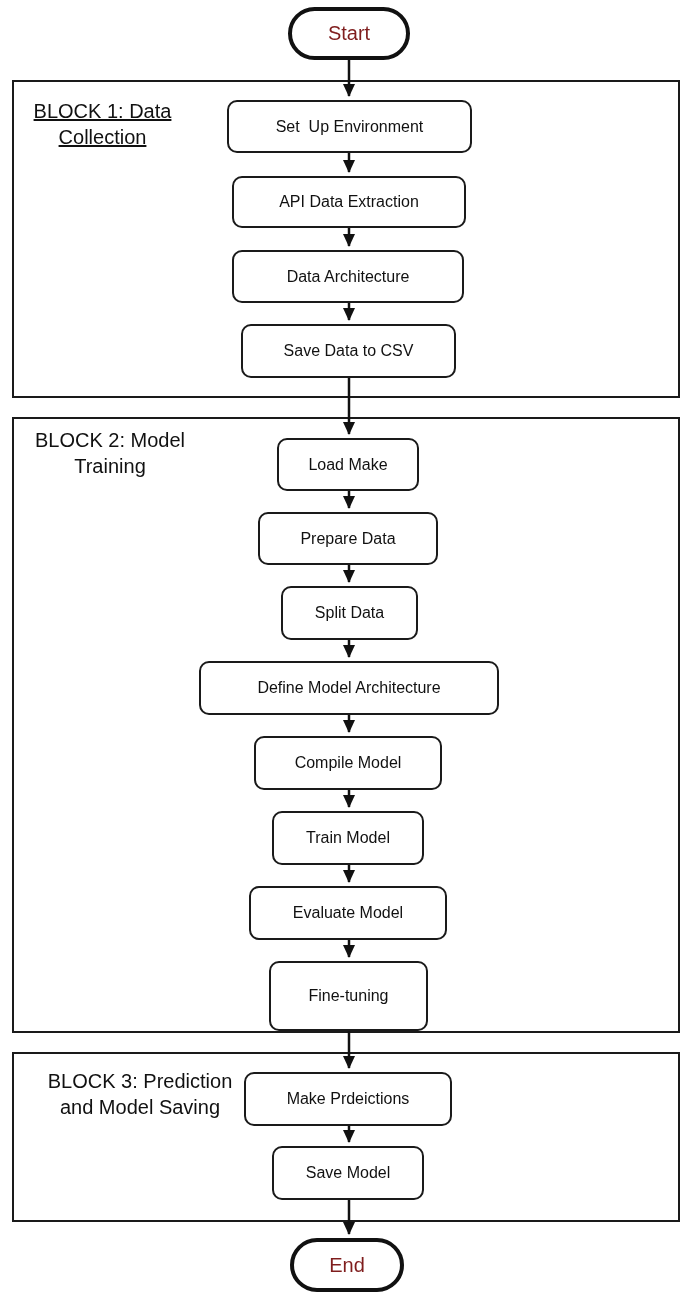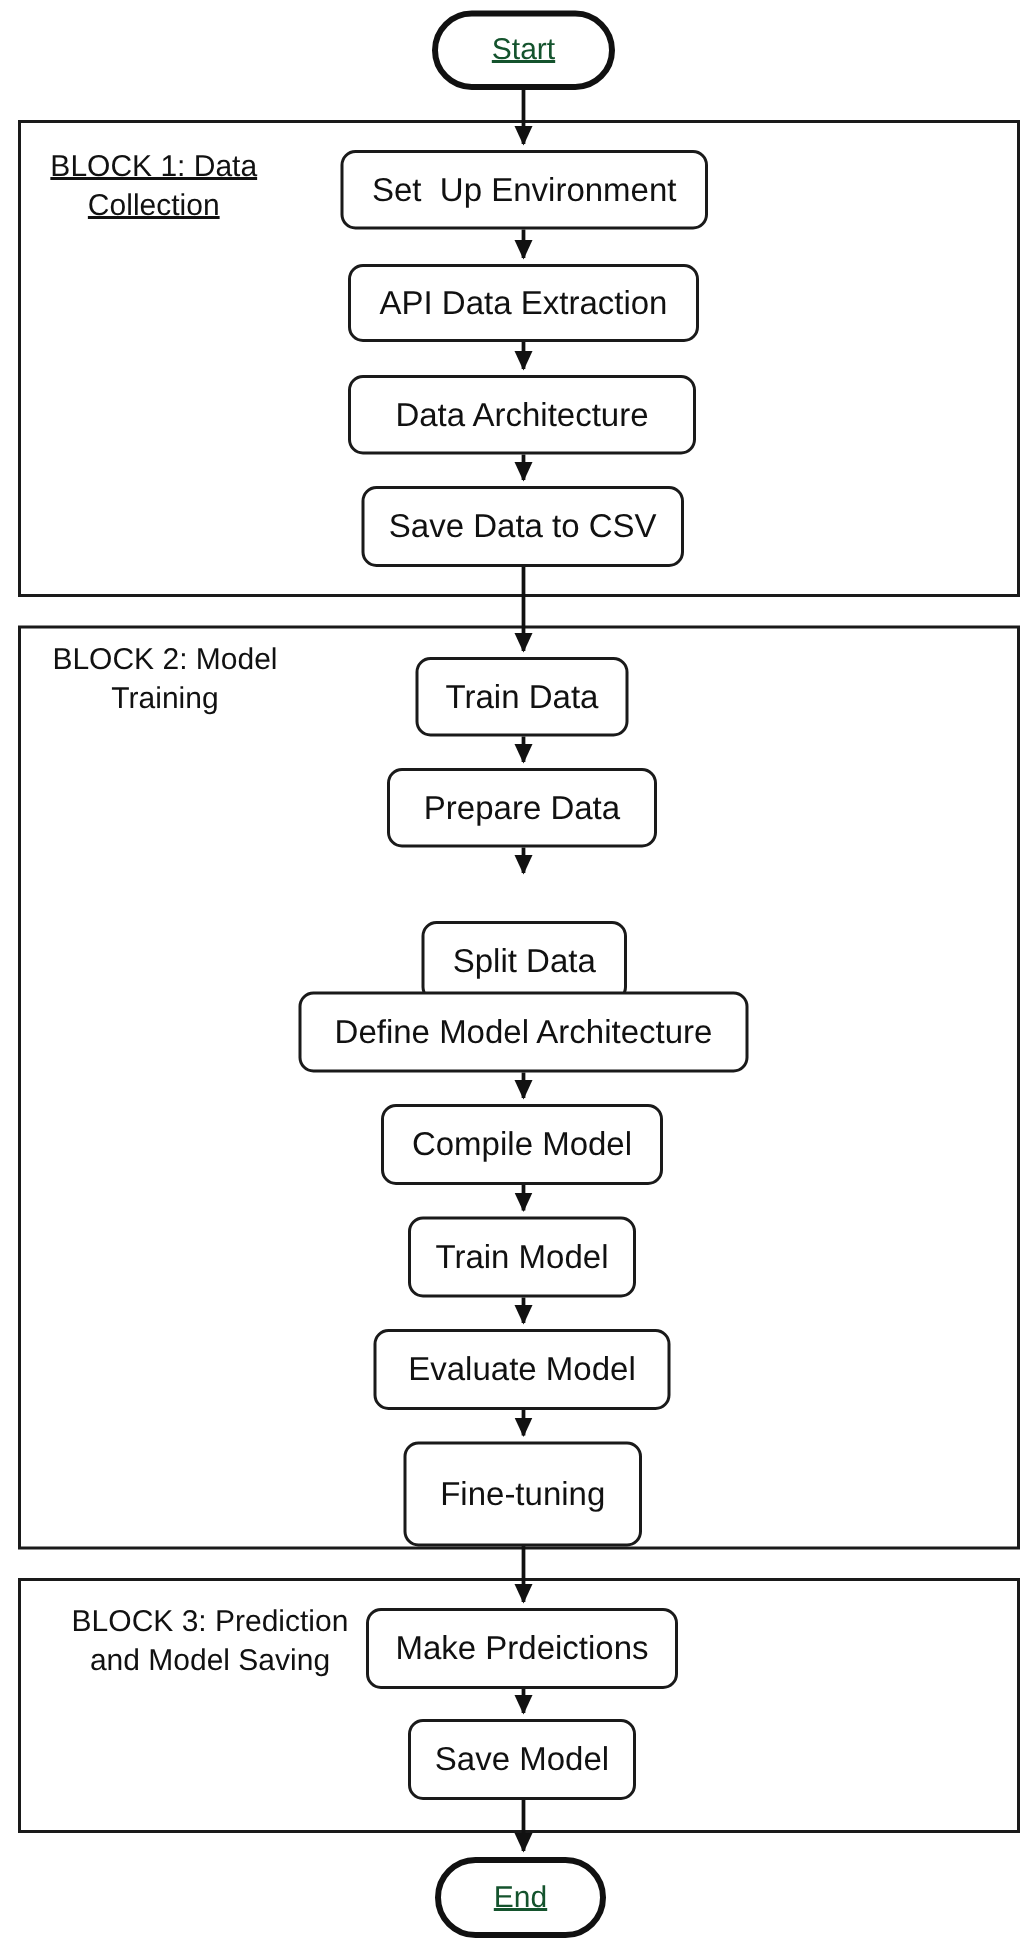--- a/index.html
+++ b/index.html
@@ -31,38 +31,37 @@
   }
   .process {
     position: absolute;
     box-sizing: border-box;
     border: 2px solid #1a1a1a;
     border-radius: 10px;
     background: #ffffff;
     display: flex;
     align-items: center;
     justify-content: center;
-    font-size: 22px;
+    font-size: 16px;
     color: #111111;
     white-space: pre;
     z-index: 3;
   }
   .terminal {
     position: absolute;
     box-sizing: border-box;
     border: 4px solid #111111;
     border-radius: 28px;
     background: #ffffff;
     display: flex;
     align-items: center;
     justify-content: center;
     font-size: 20px;
-    color: #14532d;
+    color: #7f1d1d;
     z-index: 3;
-    text-decoration: underline;
   }
   .arrows {
     position: absolute;
     left: 0;
     top: 0;
     z-index: 2;
     pointer-events: none;
   }
 </style>
 </head>
@@ -82,23 +81,23 @@
 and Model Saving</div>
 
   <div class="terminal" style="left:288px; top:7px; width:122px; height:53px;">Start</div>
   <div class="terminal" style="left:290px; top:1238px; width:114px; height:54px;">End</div>
 
   <div class="process" style="left:227px; top:100px; width:245px; height:53px;">Set  Up Environment</div>
   <div class="process" style="left:232px; top:176px; width:234px; height:52px;">API Data Extraction</div>
   <div class="process" style="left:232px; top:250px; width:232px; height:53px;">Data Architecture</div>
   <div class="process" style="left:241px; top:324px; width:215px; height:54px;">Save Data to CSV</div>
 
-  <div class="process" style="left:277px; top:438px; width:142px; height:53px;">Train Data</div>
+  <div class="process" style="left:277px; top:438px; width:142px; height:53px;">Load Make</div>
   <div class="process" style="left:258px; top:512px; width:180px; height:53px;">Prepare Data</div>
-  <div class="process" style="left:281px; top:586px; width:137px; height:54px;margin-top:28px;">Split Data</div>
+  <div class="process" style="left:281px; top:586px; width:137px; height:54px;">Split Data</div>
   <div class="process" style="left:199px; top:661px; width:300px; height:54px;">Define Model Architecture</div>
   <div class="process" style="left:254px; top:736px; width:188px; height:54px;">Compile Model</div>
   <div class="process" style="left:272px; top:811px; width:152px; height:54px;">Train Model</div>
   <div class="process" style="left:249px; top:886px; width:198px; height:54px;">Evaluate Model</div>
   <div class="process" style="left:269px; top:961px; width:159px; height:70px;">Fine-tuning</div>
 
   <div class="process" style="left:244px; top:1072px; width:208px; height:54px;">Make Prdeictions</div>
   <div class="process" style="left:272px; top:1146px; width:152px; height:54px;">Save Model</div>
 
   <svg class="arrows" width="685" height="1300" viewBox="0 0 685 1300">

